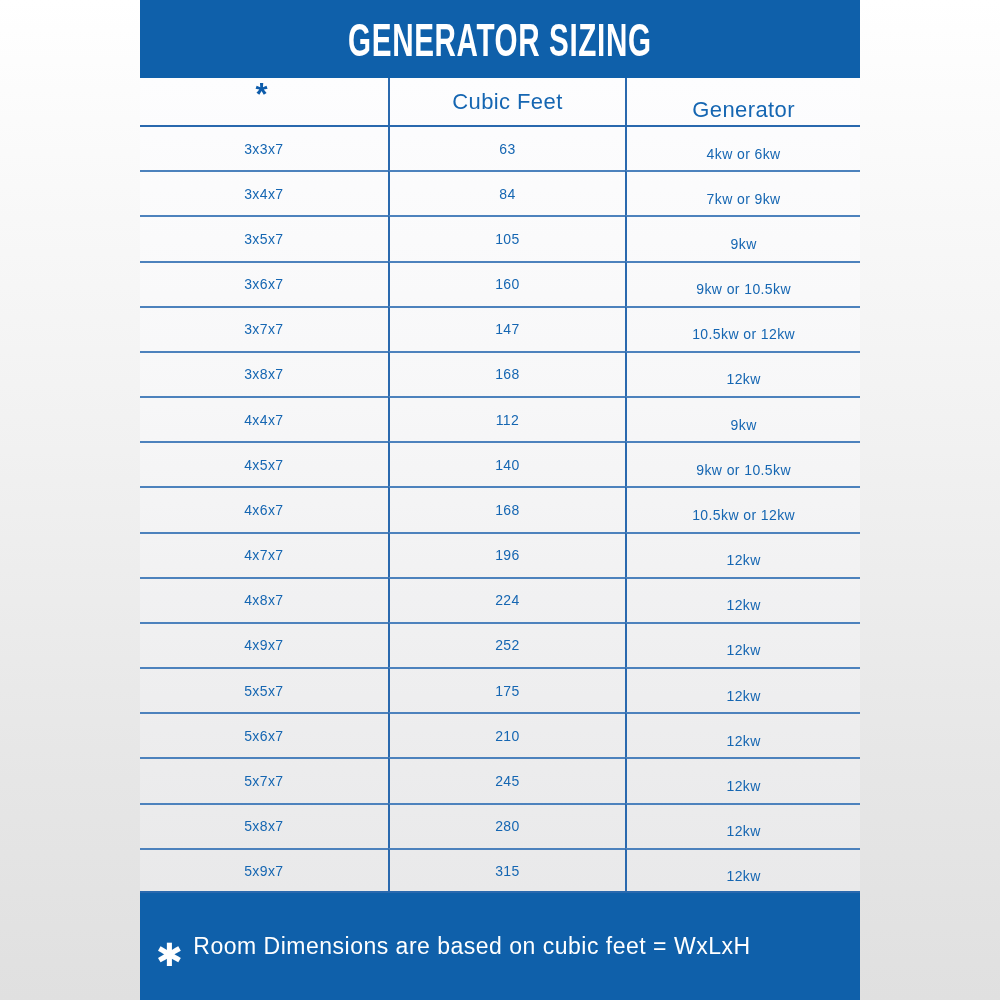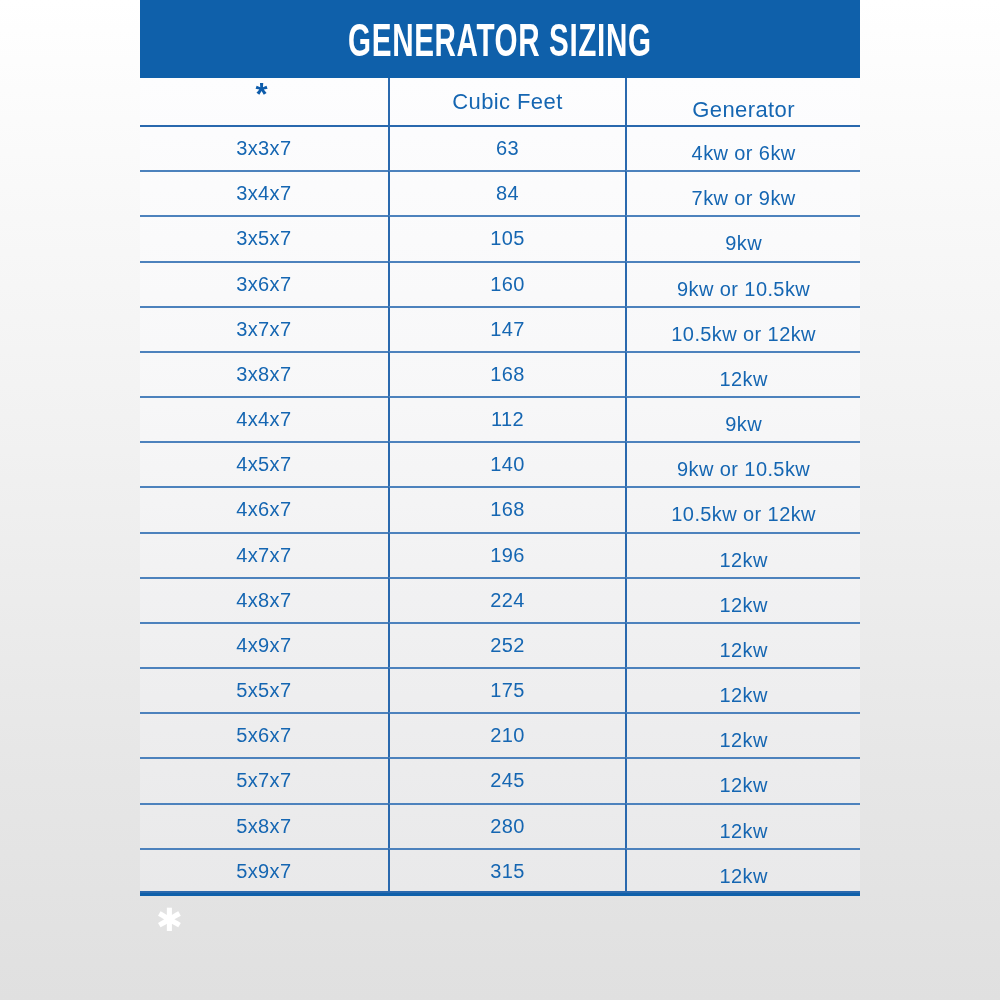--- a/index.html
+++ b/index.html
@@ -2,42 +2,42 @@
 <html><head>
 <meta charset="utf-8">
 <style>
   html,body{margin:0;padding:0;}
   body{
     width:1000px;height:1000px;position:relative;overflow:hidden;
     background:linear-gradient(180deg,#ffffff 0%,#fbfbfb 12%,#f1f1f1 45%,#e6e6e6 78%,#e0e0e0 100%);
     font-family:"Liberation Sans",sans-serif;
   }
   .panel{
-    position:absolute;left:140px;top:0;width:720px;height:896px;
+    position:absolute;left:140px;top:0;width:720px;height:1000px;
     background:#0f60aa;display:flex;flex-direction:column;
   }
   .title-band{
     height:78px;display:flex;align-items:center;justify-content:center;flex:0 0 auto;
   }
   .title-band .title{
     color:#ffffff;font-weight:bold;font-size:47px;letter-spacing:1px;
     transform:scaleX(0.63);transform-origin:center;white-space:nowrap;
   }
   .g-table{
     flex:0 0 auto;height:815px;box-sizing:border-box;
     display:grid;
     grid-template-columns:34.4% 33% 32.6%;
     grid-template-rows:47px repeat(17,45.18px);
     background:linear-gradient(180deg,#fdfdfe 0%,#f7f7f8 40%,#ededee 80%,#e9e9ea 100%);
     border-bottom:2px solid #2a69ae;
   }
   .tr{display:contents;}
   .td{
     display:flex;align-items:center;justify-content:center;
-    color:#1566b2;font-size:20px;letter-spacing:0.4px;
+    color:#1566b2;font-size:14px;letter-spacing:0.4px;
     border-top:2px solid #4d82bd;
     box-sizing:border-box;overflow:hidden;white-space:nowrap;
   }
   .td.c2,.td.c3{border-left:2px solid #2a69ae;}
   .tr.head .td{border-top:none;font-size:22px;}
   .tr.first .td{border-top:2px solid #2a69ae;}
   .td.c3{padding-top:10px;}
   .tr.head .td.c3{padding-top:17px;}
   .hdr-ast{
     font-weight:bold;font-size:31px;color:#0d5cab;
@@ -157,16 +157,17 @@
       <div class="td c1">5x9x7</div>
       <div class="td c2">315</div>
       <div class="td c3">12kw</div>
     </div>
 
   </div>
 
   <div class="footer-band">
     <div class="note-line">
       <span class="ftr-ast">✱</span>
+      <span>Room Dimensions are based on cubic feet = WxLxH</span>
     </div>
   </div>
 
 </div>
 
 </body></html>

